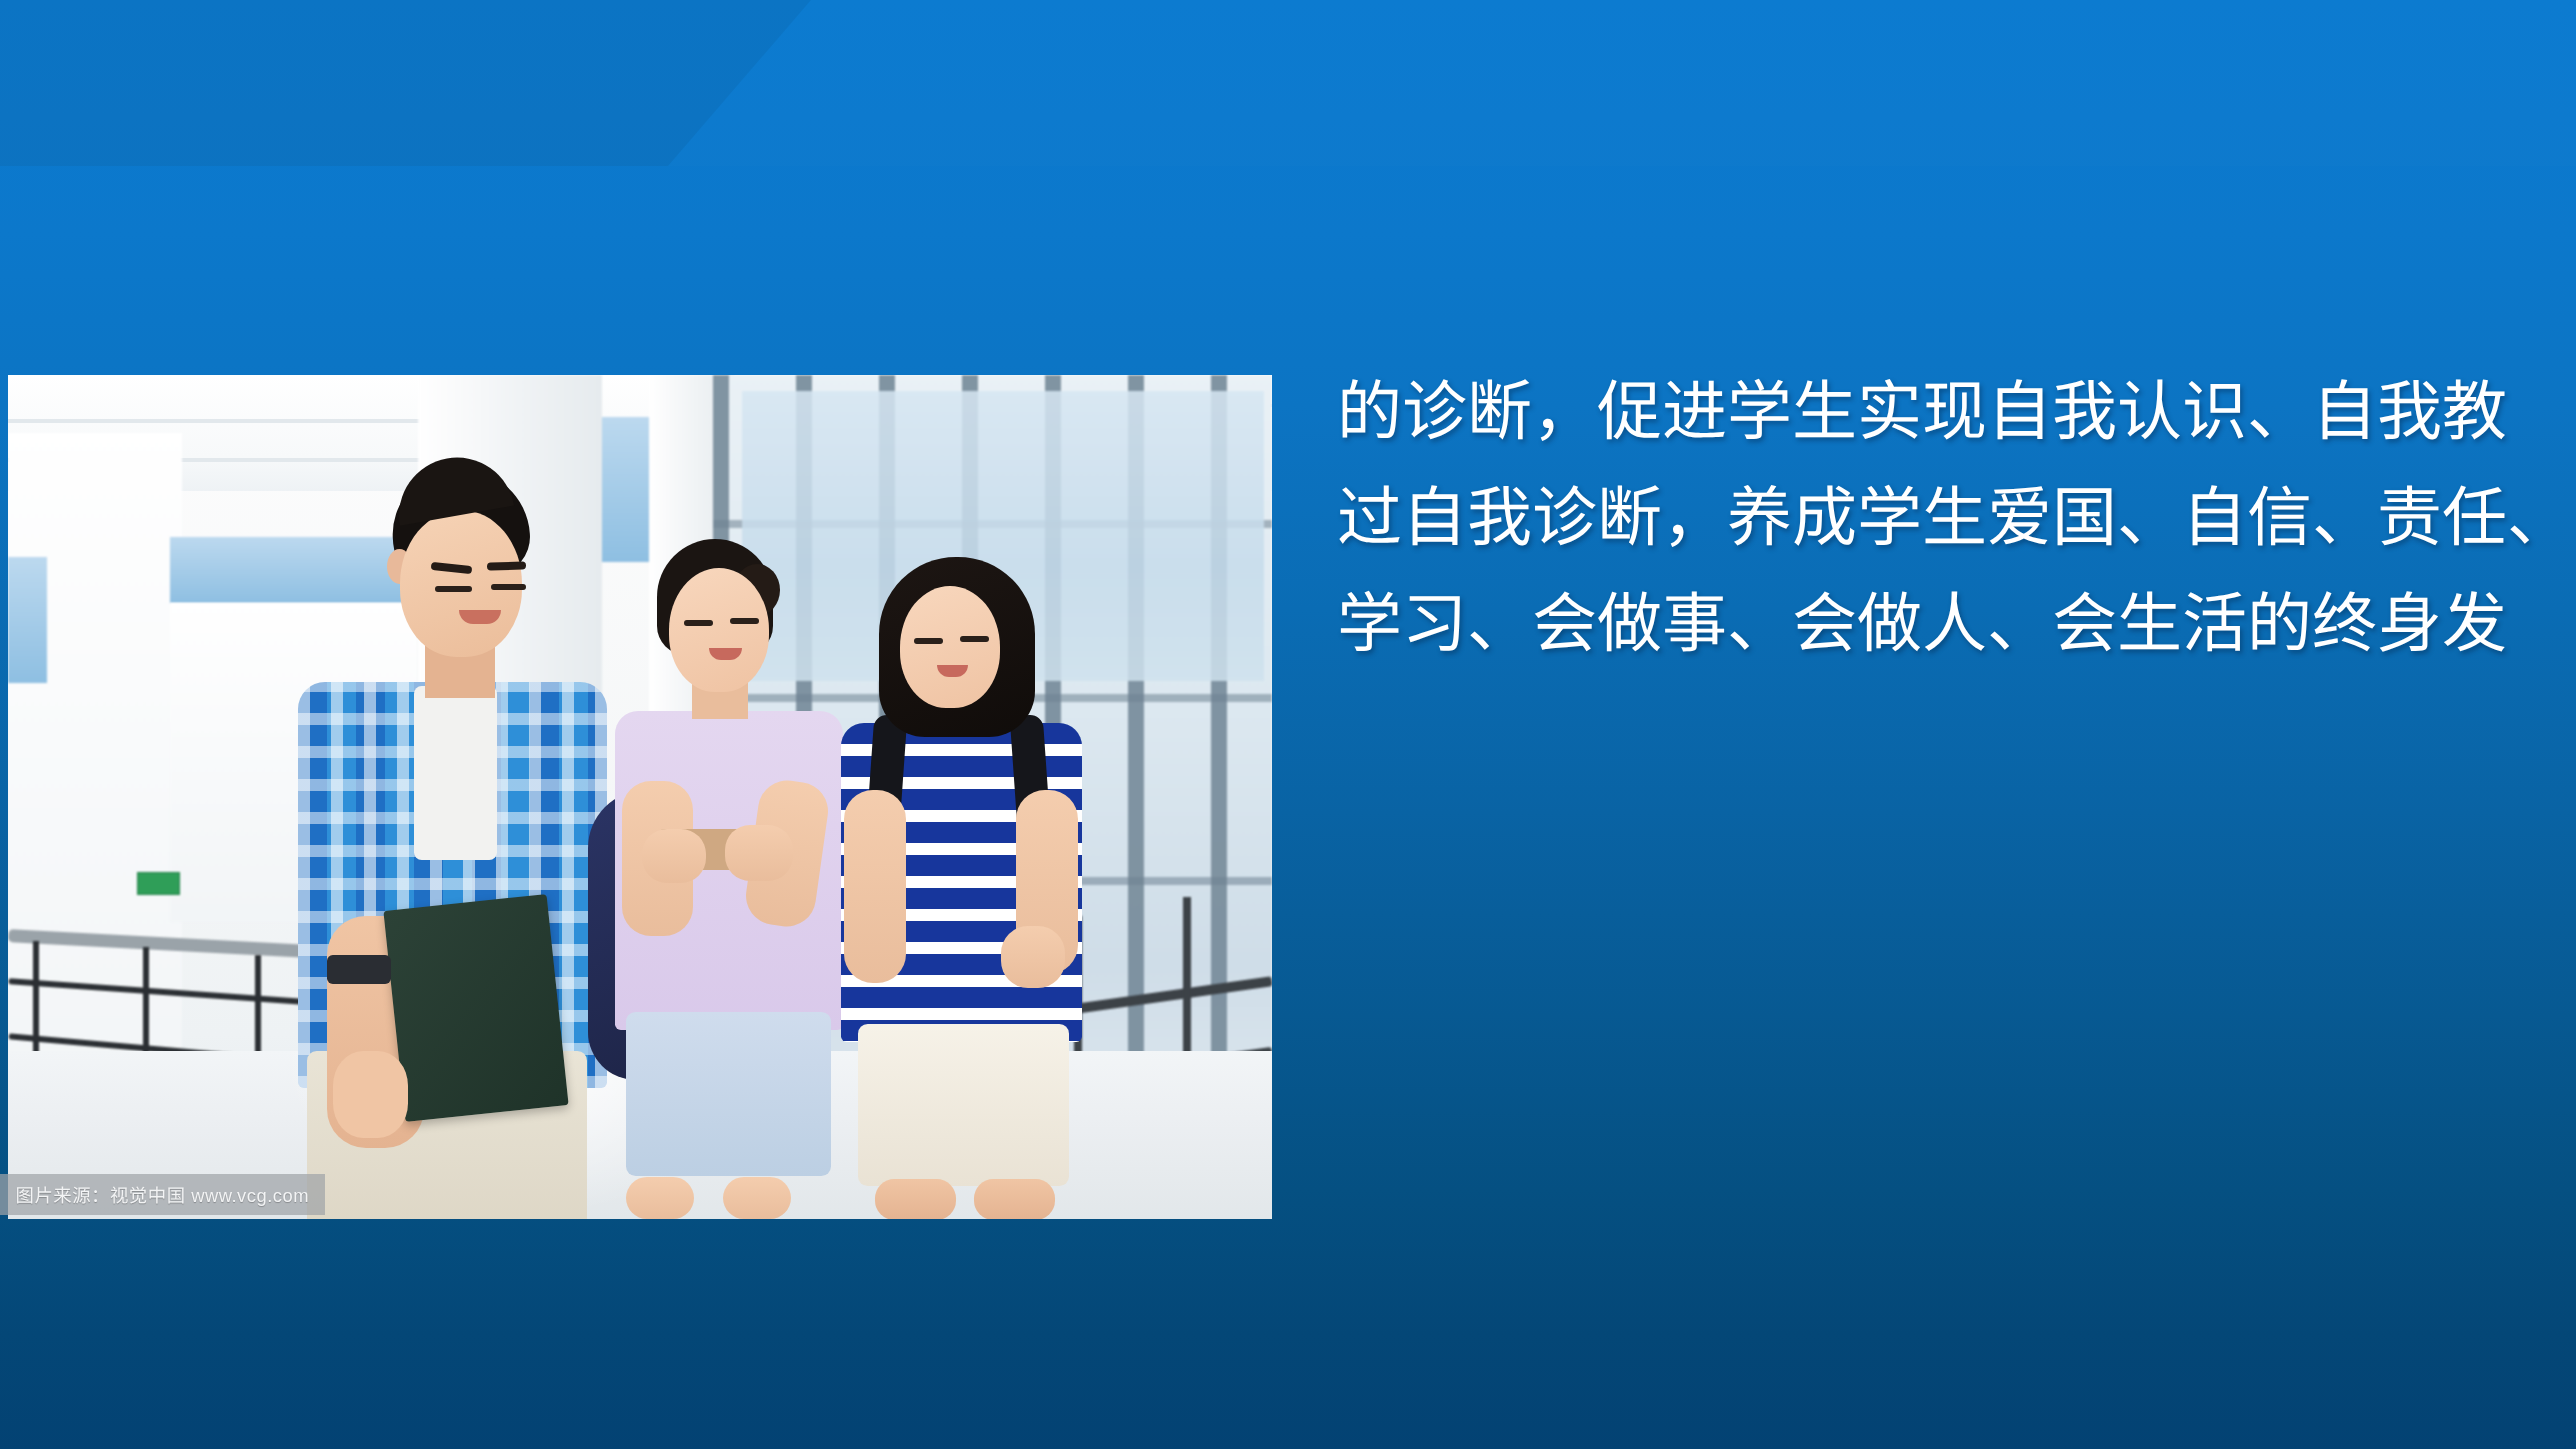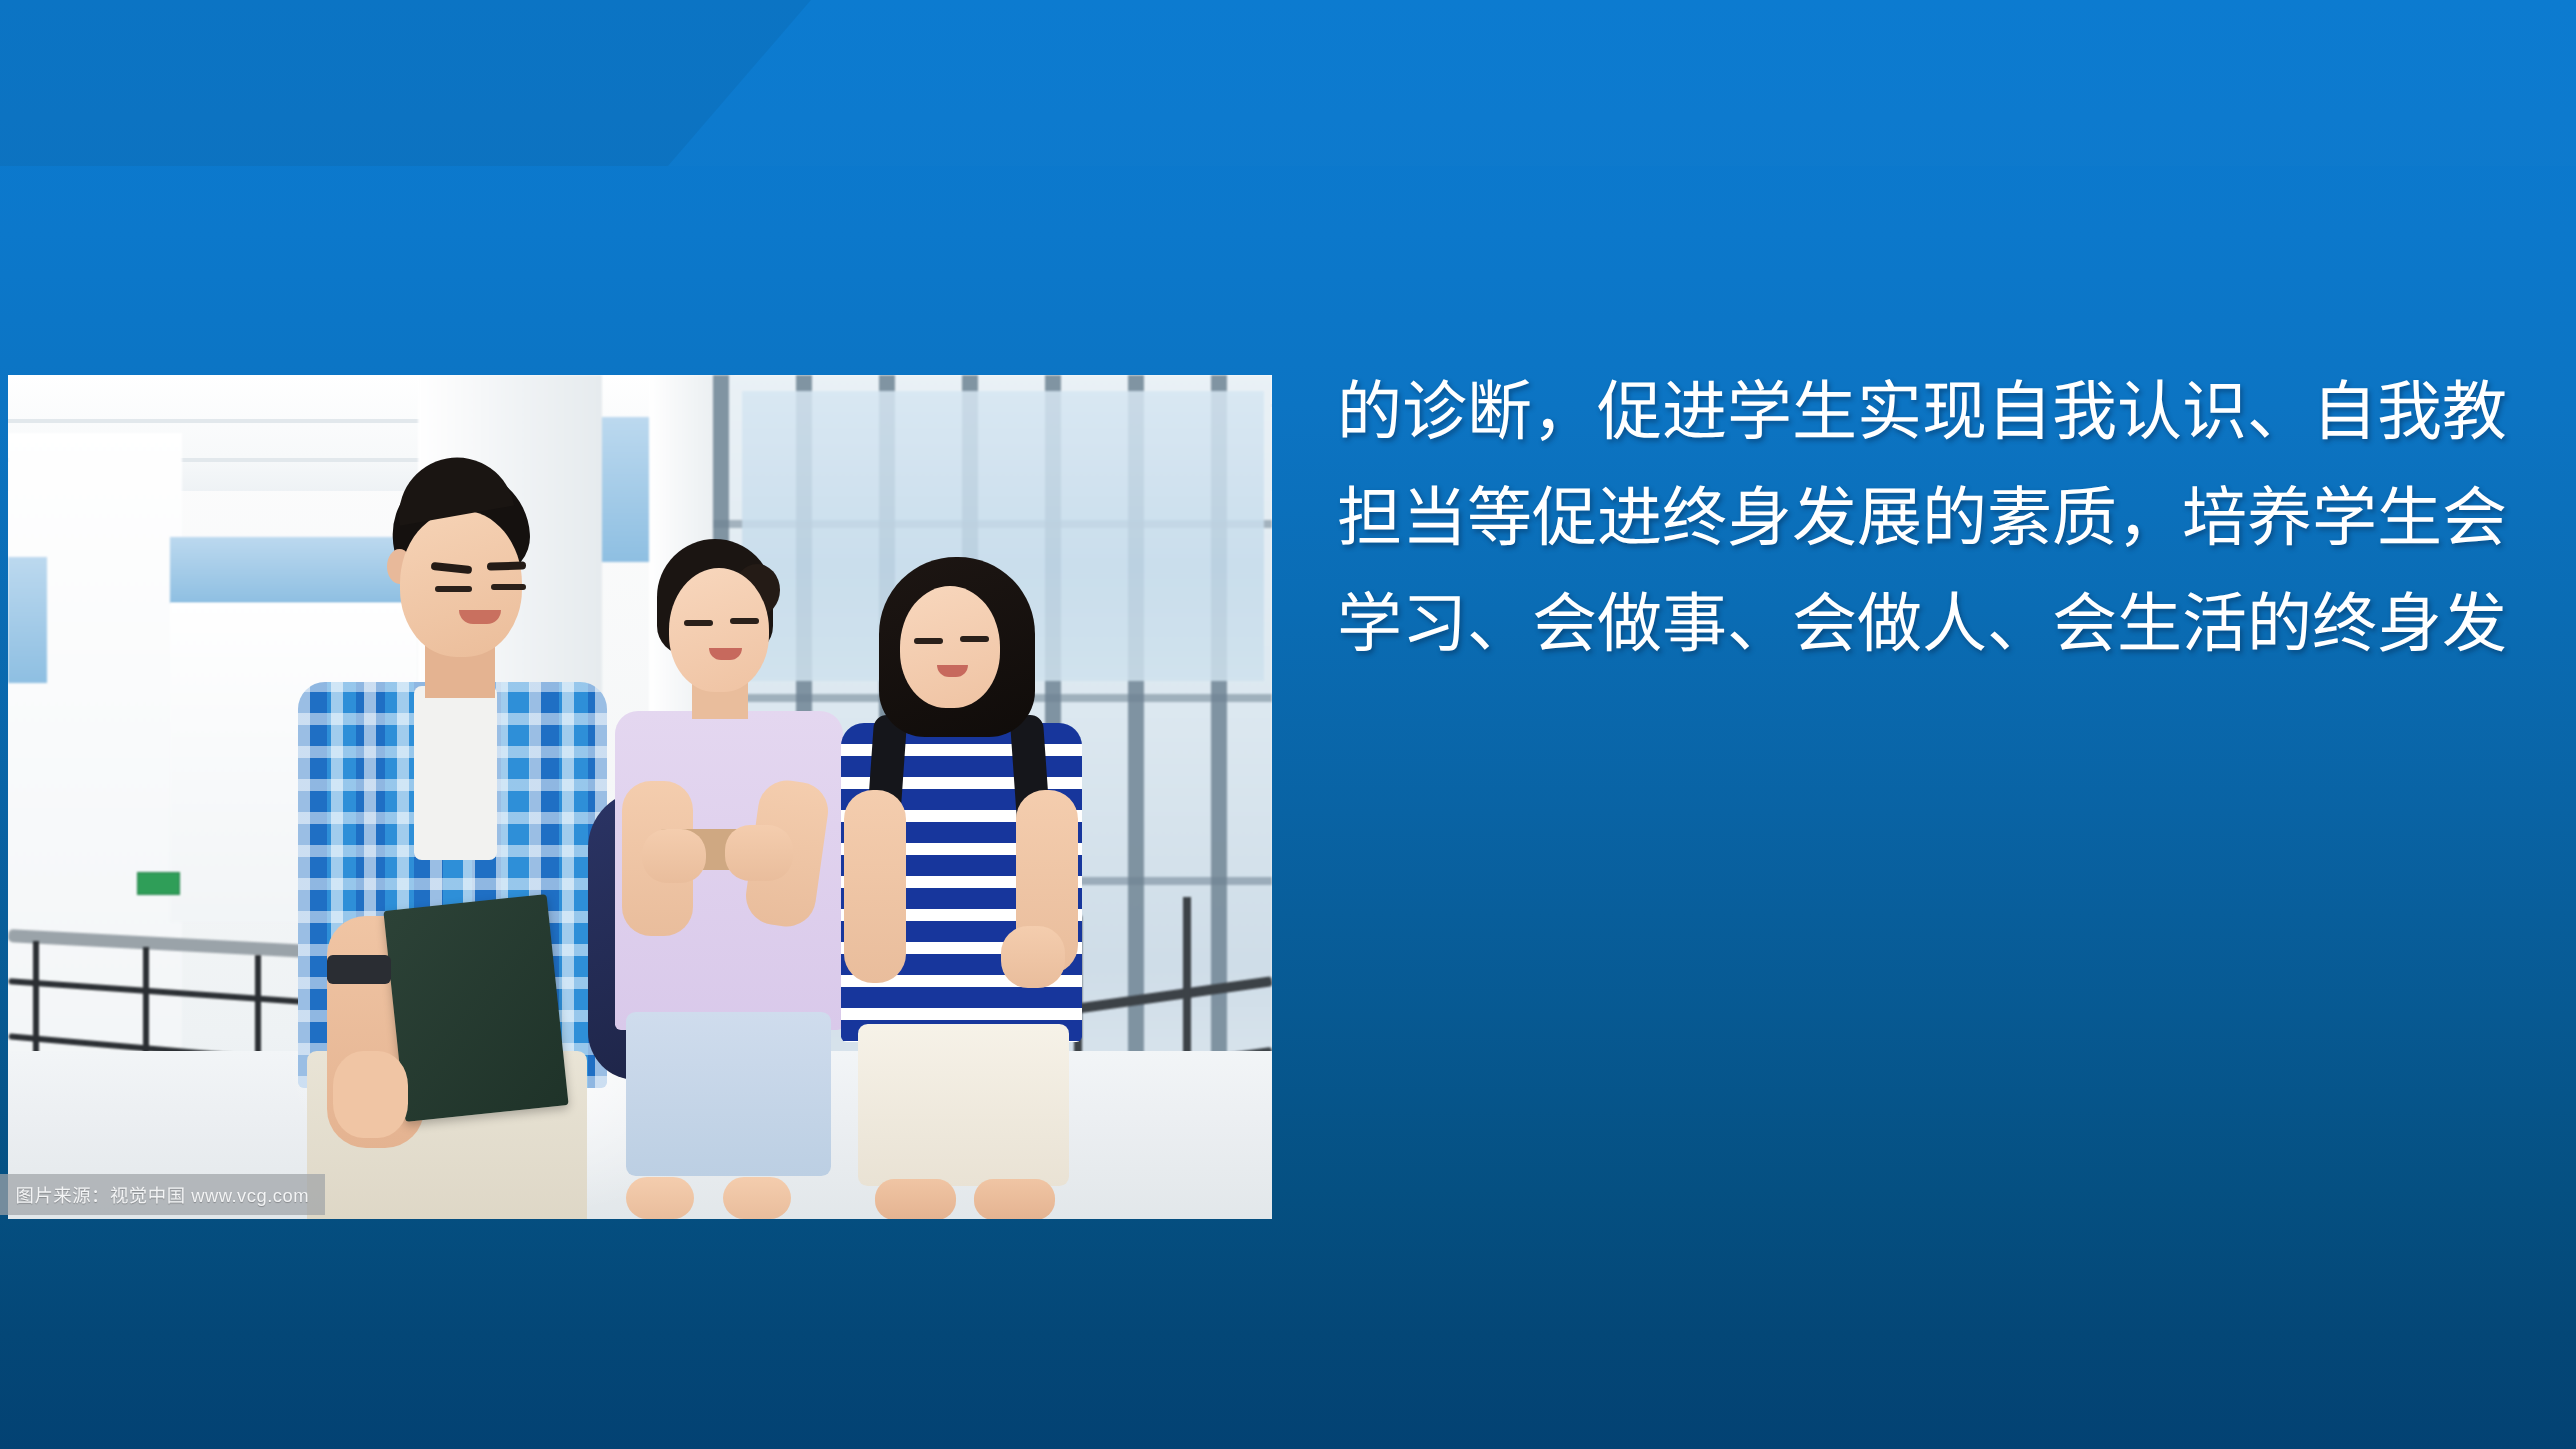--- a/index.html
+++ b/index.html
@@ -314,18 +314,18 @@
     <div class="ph g2-arm" style="left:1008px;top:415px;width:62px;height:184px;"></div>
     <div class="ph g2-arm" style="left:993px;top:551px;width:64px;height:62px;border-radius:27px;"></div>
     <div class="ph g2-leg" style="left:867px;top:804px;width:81px;height:41px;"></div>
     <div class="ph g2-leg" style="left:966px;top:804px;width:81px;height:41px;"></div>
   </div>
 
   <div id="photo-watermark">图片来源：视觉中国 www.vcg.com</div>
 
   <div id="body-text">
     <span class="tline">的诊断，促进学生实现自我认识、自我教</span>
-    <span class="tline">担当等促进终身发展的素质，培养学生会</span>
+    <span class="tline">过自我诊断，养成学生爱国、自信、责任、</span>
     <span class="tline">学习、会做事、会做人、会生活的终身发</span>
   </div>
 
 </div>
 
 
 </body></html>

